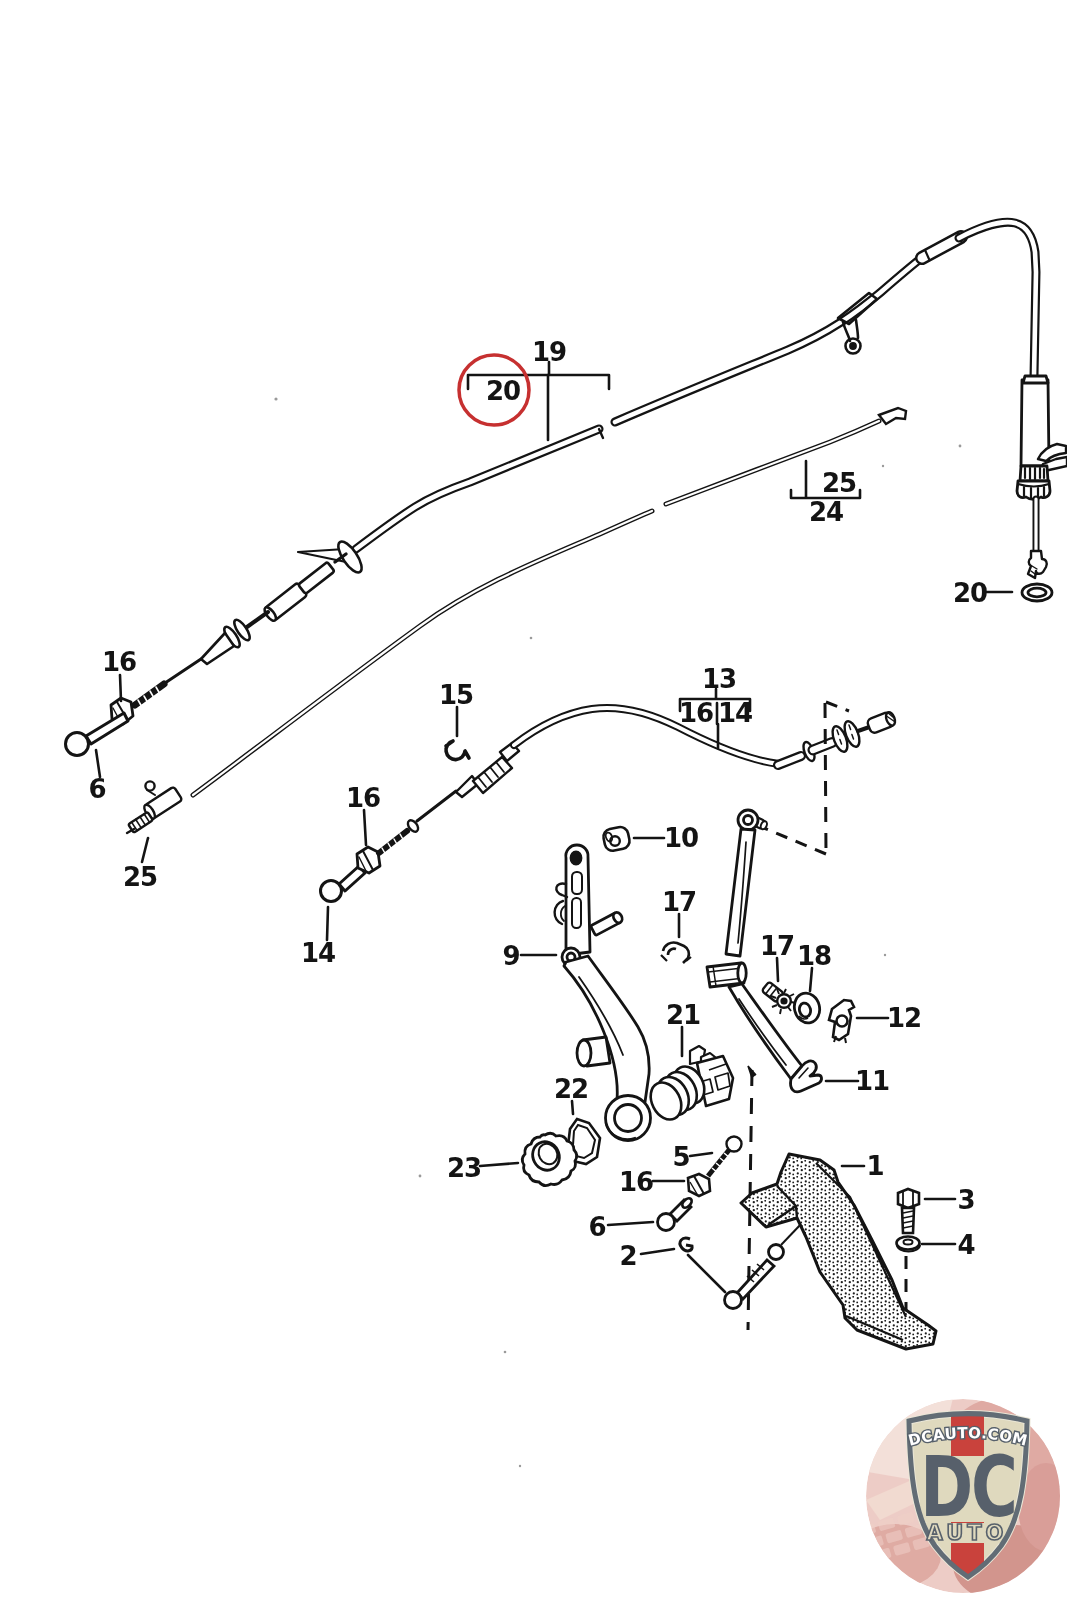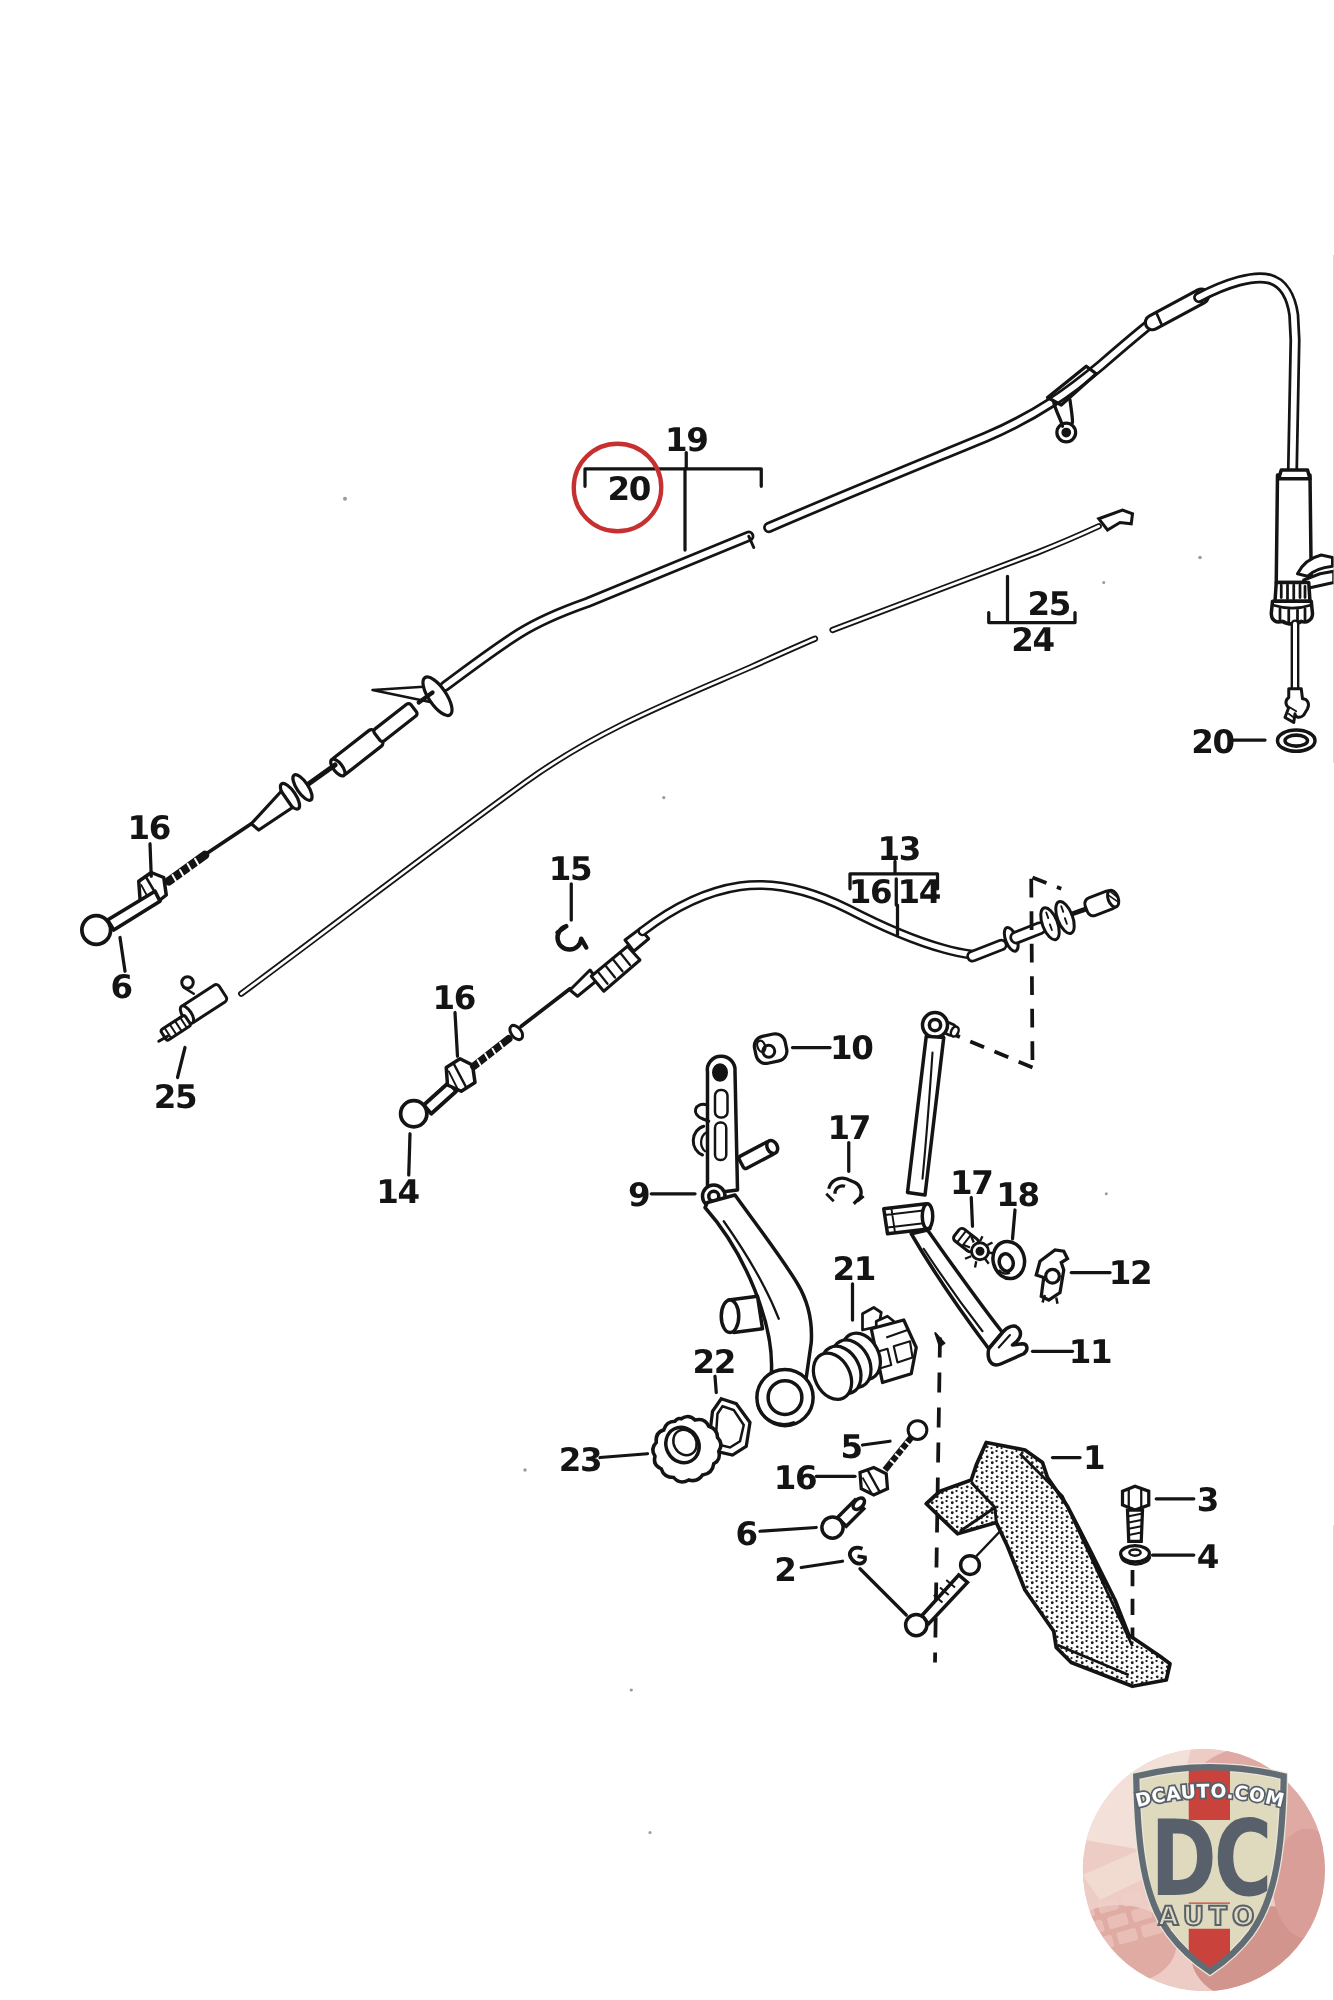--- a/index.html
+++ b/index.html
@@ -1,16 +1,16 @@
 <!DOCTYPE html>
 <html><head>
 <meta charset="utf-8">
 <style>
   html,body{margin:0;padding:0;background:#ffffff;}
-  .page{position:relative;width:1067px;height:1600px;background:#22c55e;overflow:hidden;
+  .page{position:relative;width:1067px;height:1600px;background:#a16207;overflow:hidden;
         font-family:"DejaVu Sans","Liberation Sans",sans-serif;}
   svg{display:block}
   text.callout{font-family:"DejaVu Sans","Liberation Sans",sans-serif;font-weight:bold;
                font-size:26px;fill:#141414;letter-spacing:-1px;}
 </style>
 </head>
 <body>
 
 <div class="page">
 <svg width="1067" height="1600" viewBox="0 0 1067 1600" xmlns="http://www.w3.org/2000/svg">

